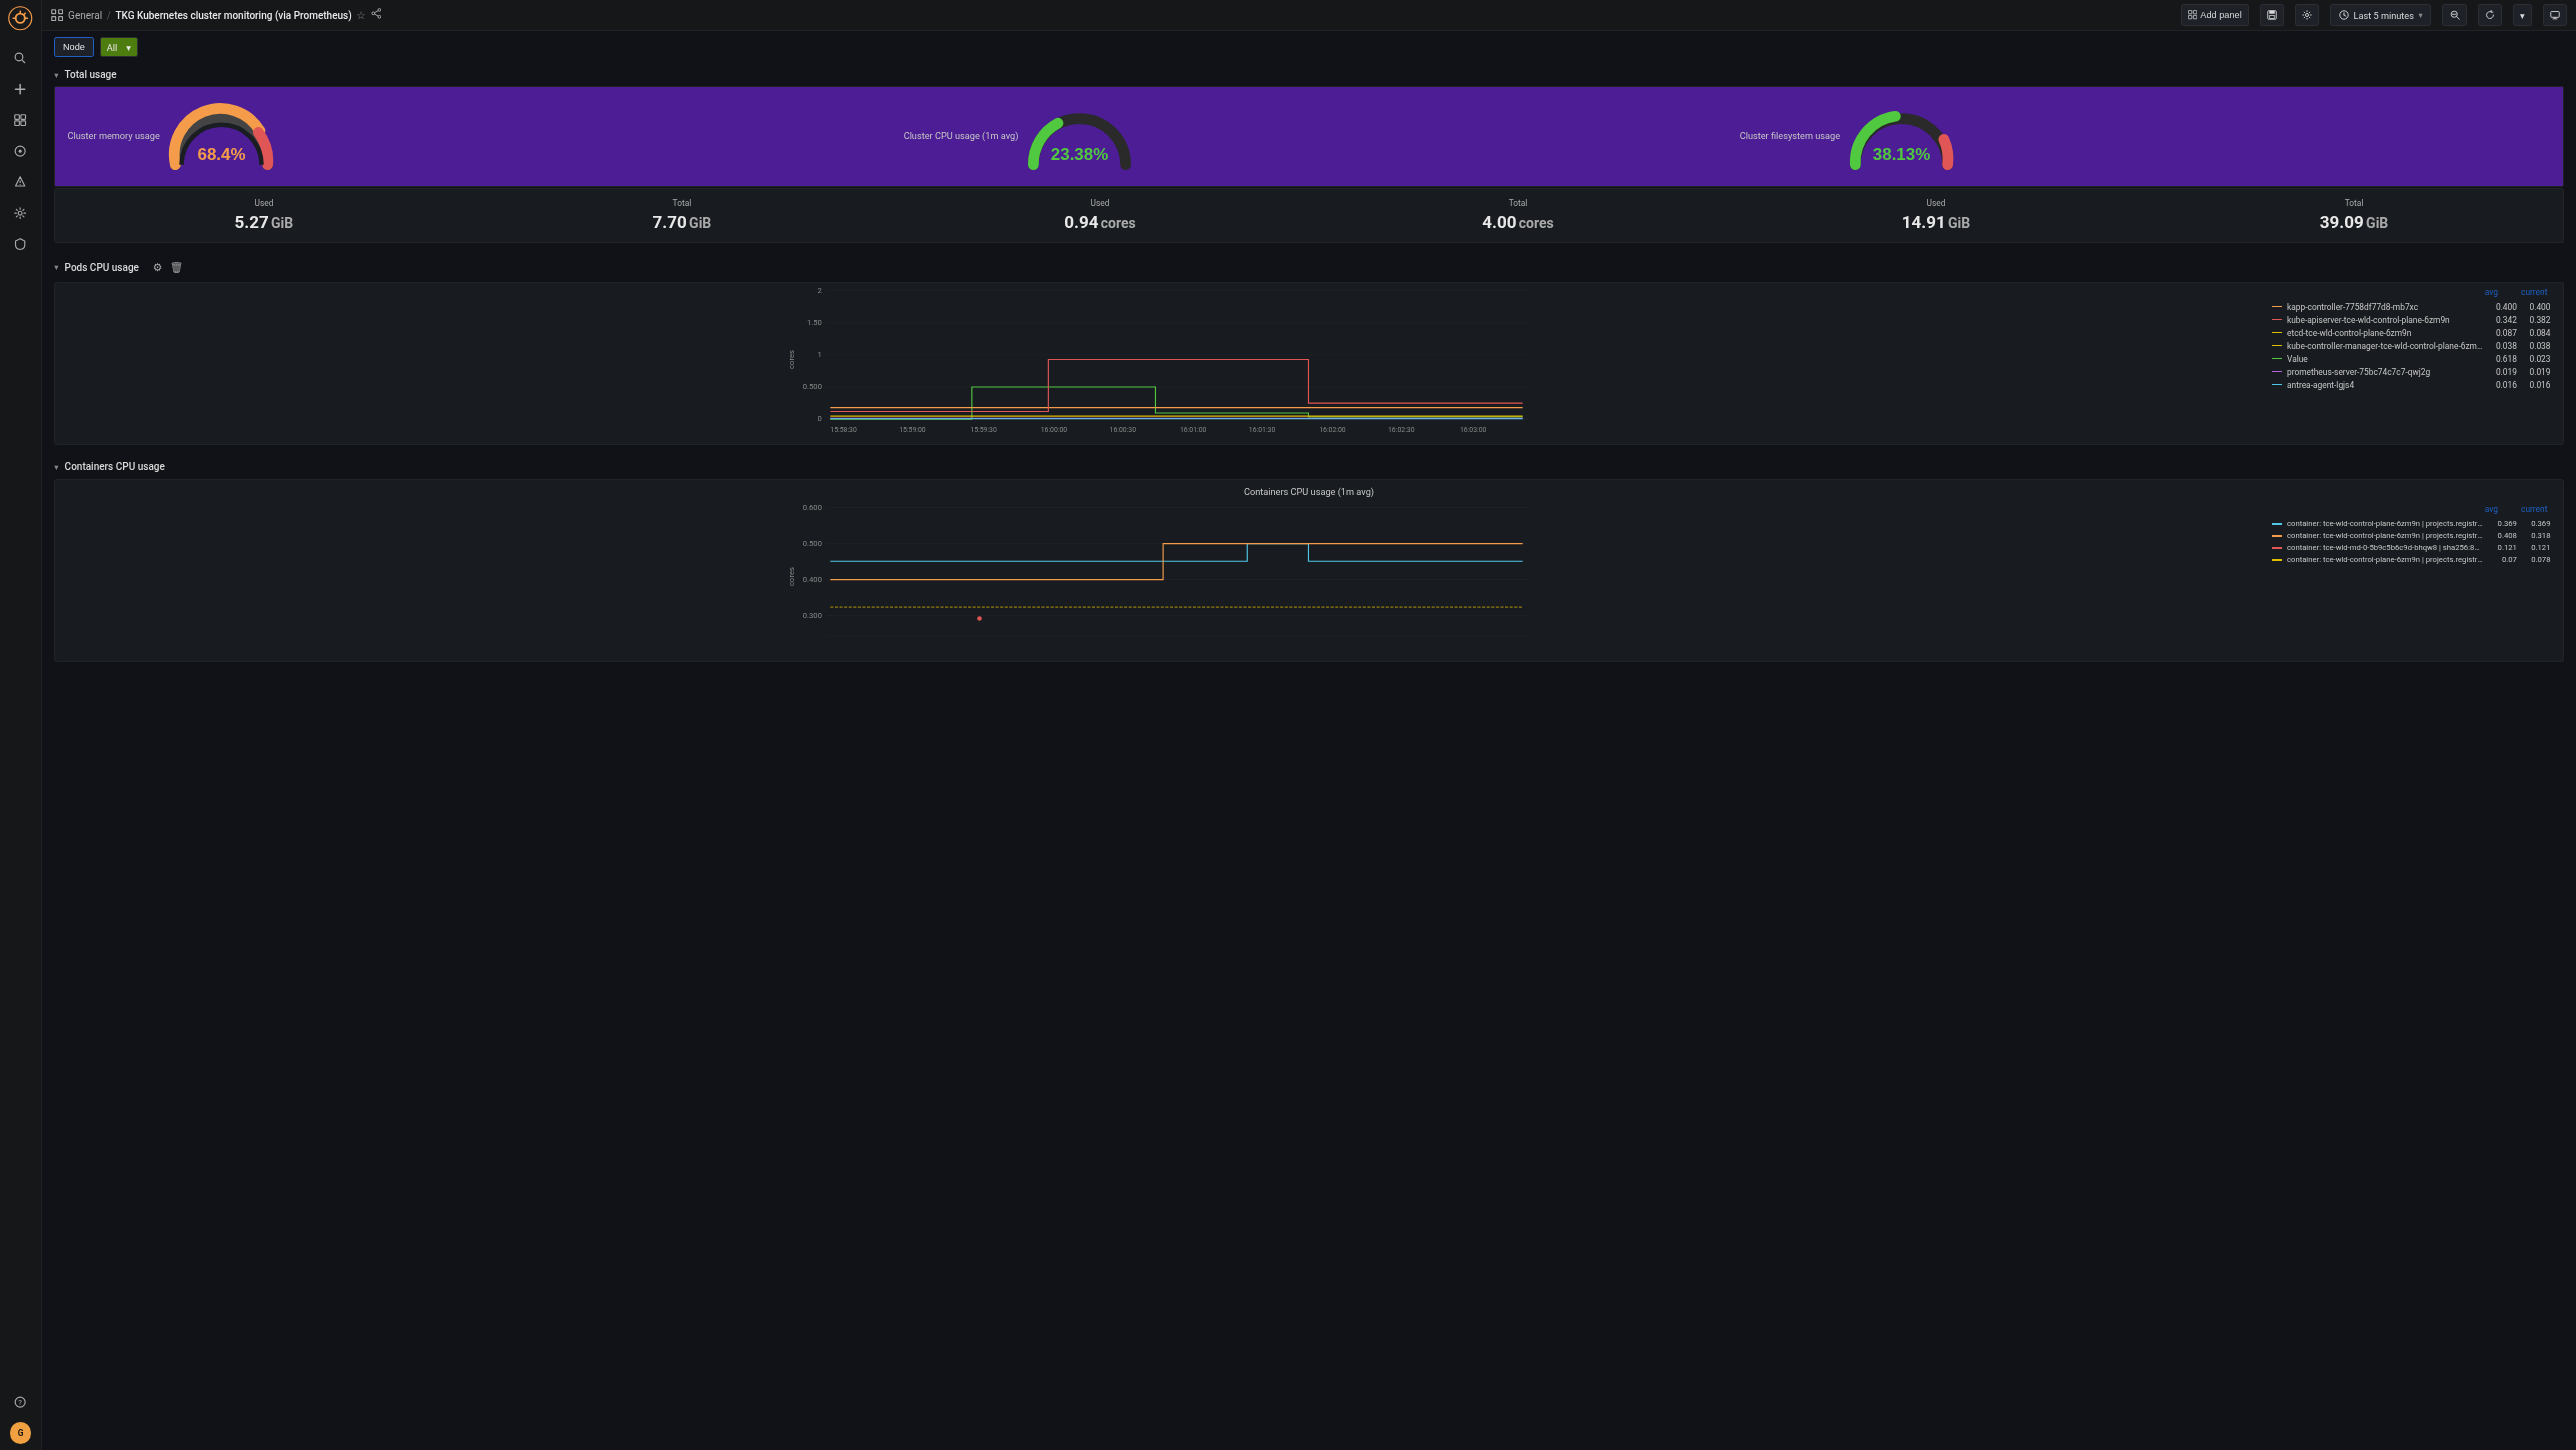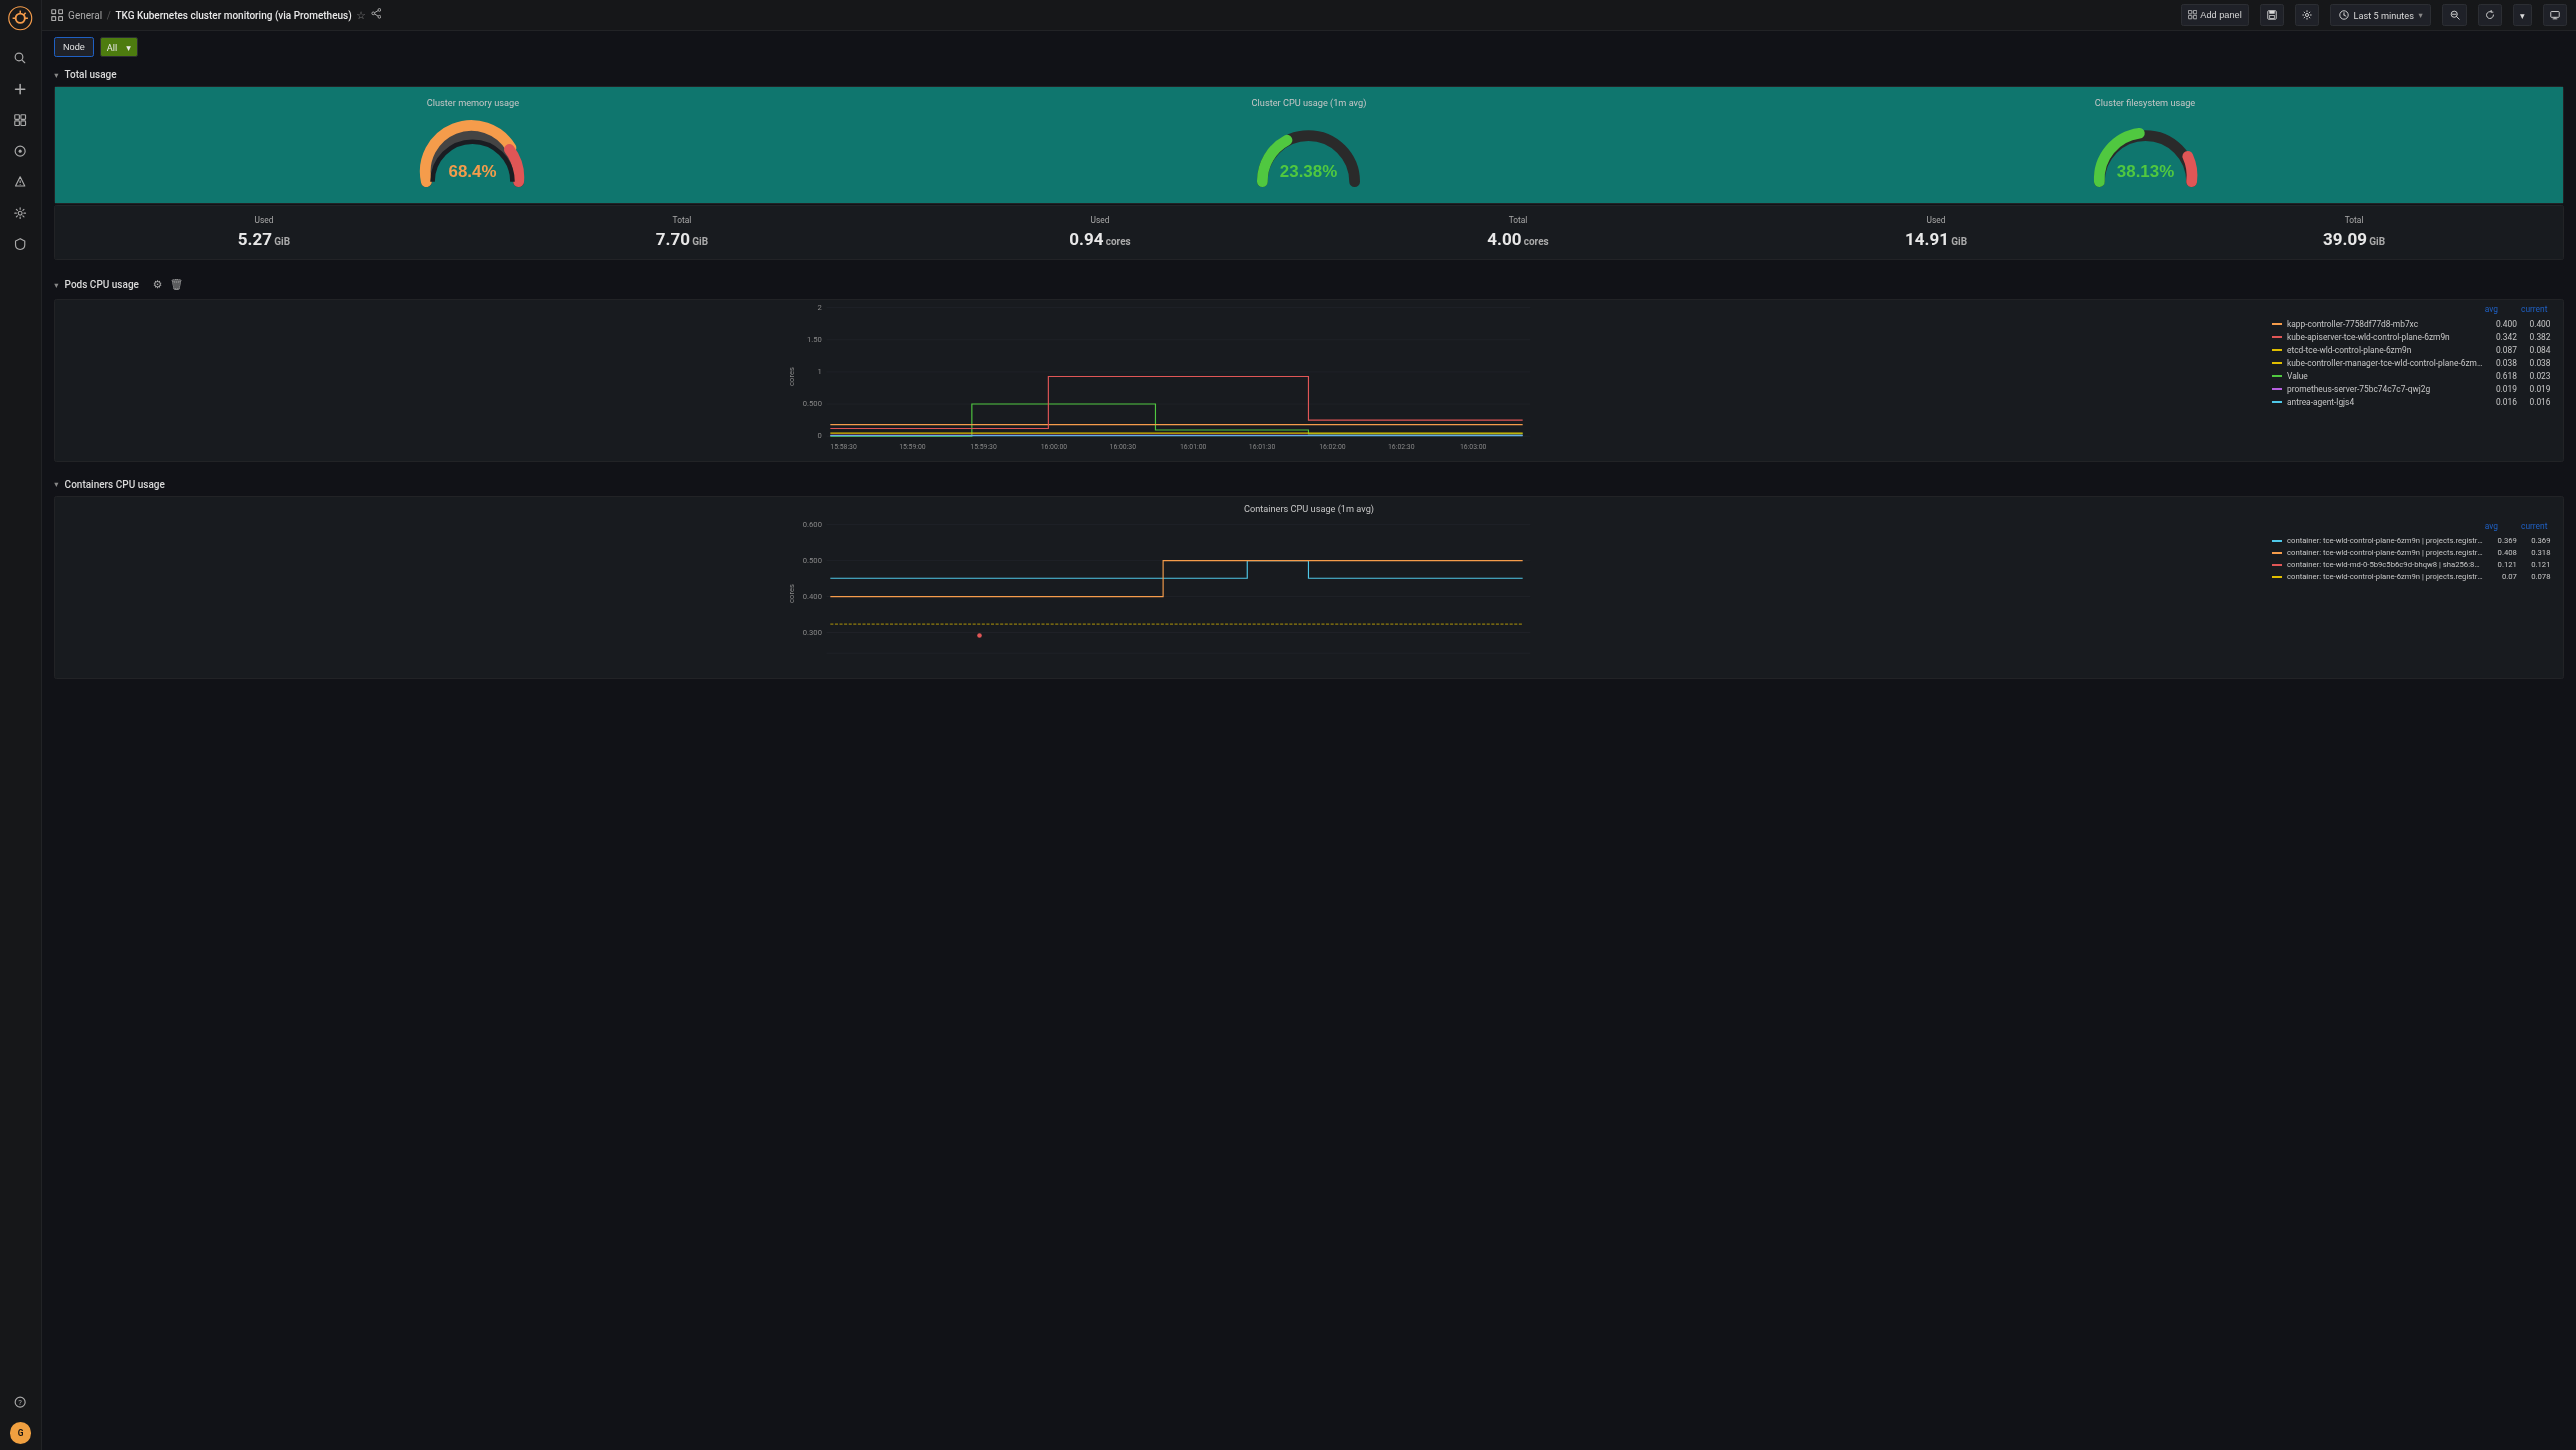--- a/index.html
+++ b/index.html
@@ -202,23 +202,23 @@
     .gauge-row {
       display: grid;
       grid-template-columns: 1fr 1fr 1fr;
       gap: 0.8px;
       background: #222326;
       border: 0.8px solid #222326;
       border-radius: 2.3px;
       margin-bottom: 0.8px;
     }
     .gauge-card {
-      background: #0f766e;
-      display: flex;
-      flex-direction: column;
+      background: #4c1d95;
+      display: flex;
+      flex-direction: row;
       align-items: center;
       padding: 9.2px 12.3px 6.1px;
     }
     .gauge-label {
       font-size: 9.2px;
       color: #c7c7c7;
       margin-bottom: 6.1px;
     }
     .gauge-wrap {
       position: relative;
@@ -252,21 +252,21 @@
     }
     .stat-value {
       font-size: 17px;
       font-weight: 700;
       color: #e8e8e8;
       display: flex;
       align-items: baseline;
       gap: 2.3px;
     }
     .stat-unit {
-      font-size: 10px;
+      font-size: 14px;
       color: #aaa;
     }
 
     
     .chart-panel {
       background: #181b1f;
       border: 0.8px solid #222326;
       border-radius: 2.3px;
       margin-bottom: 12.3px;
       padding-bottom: 6.1px;

